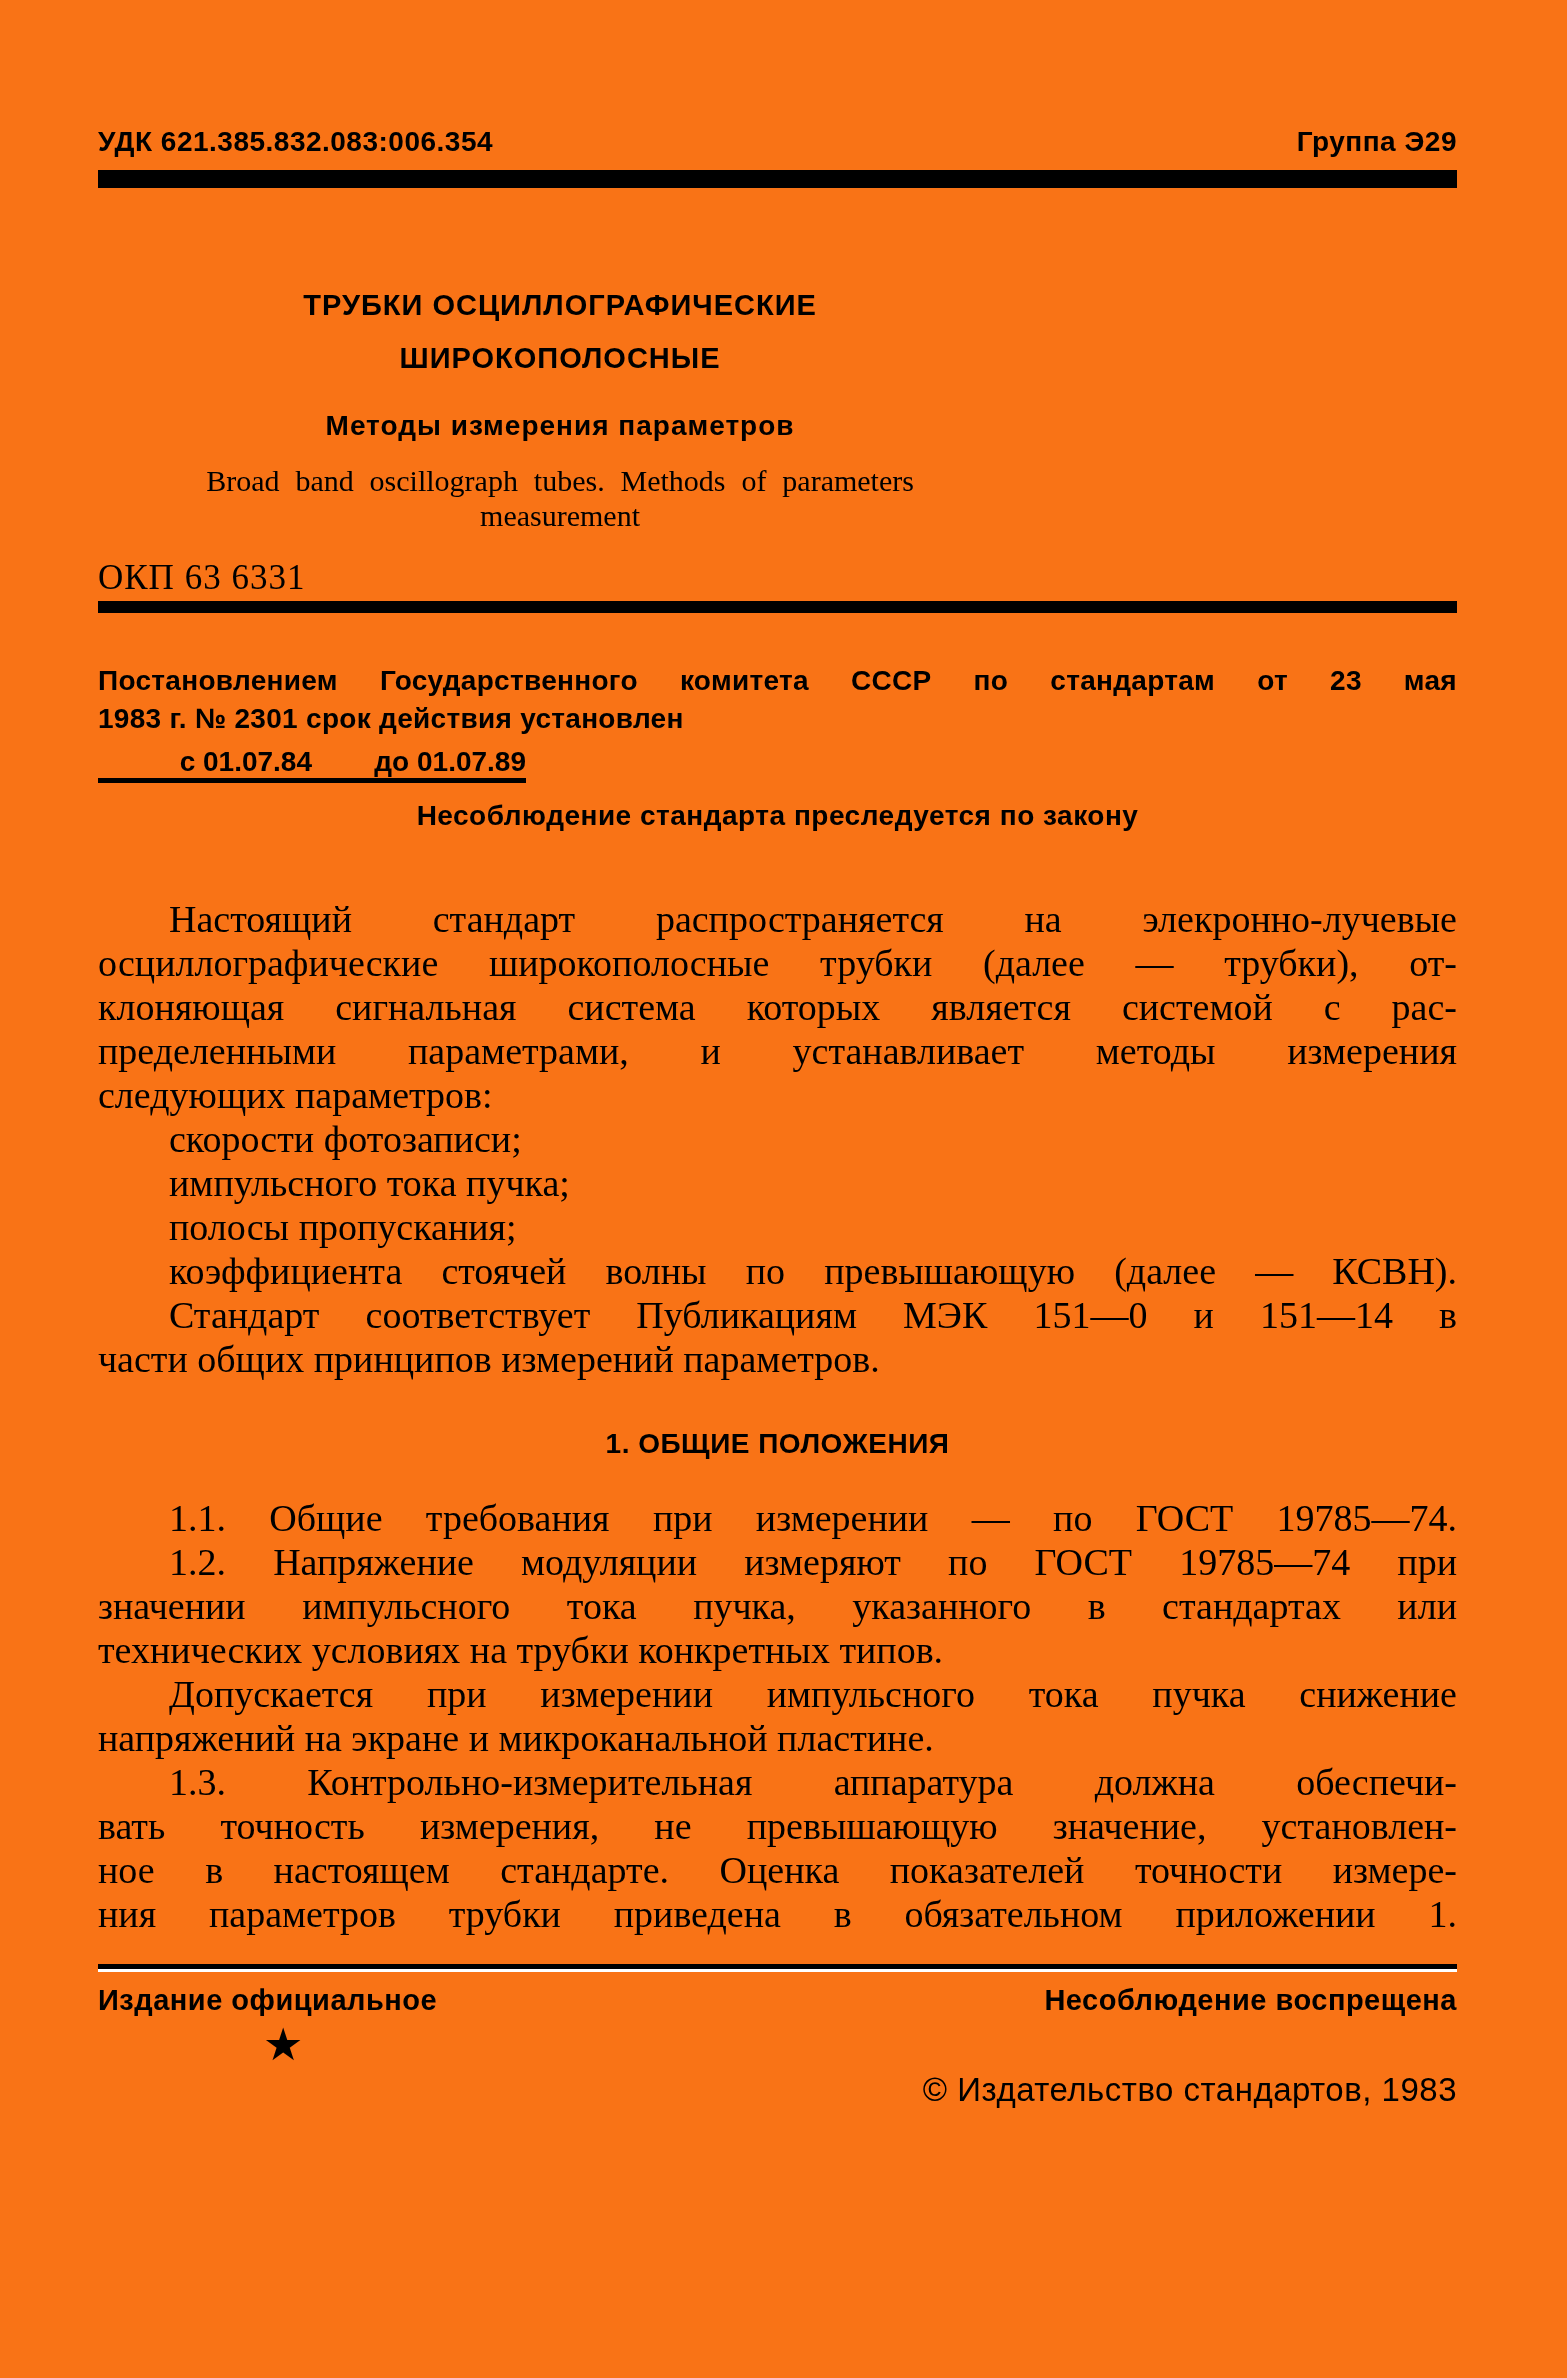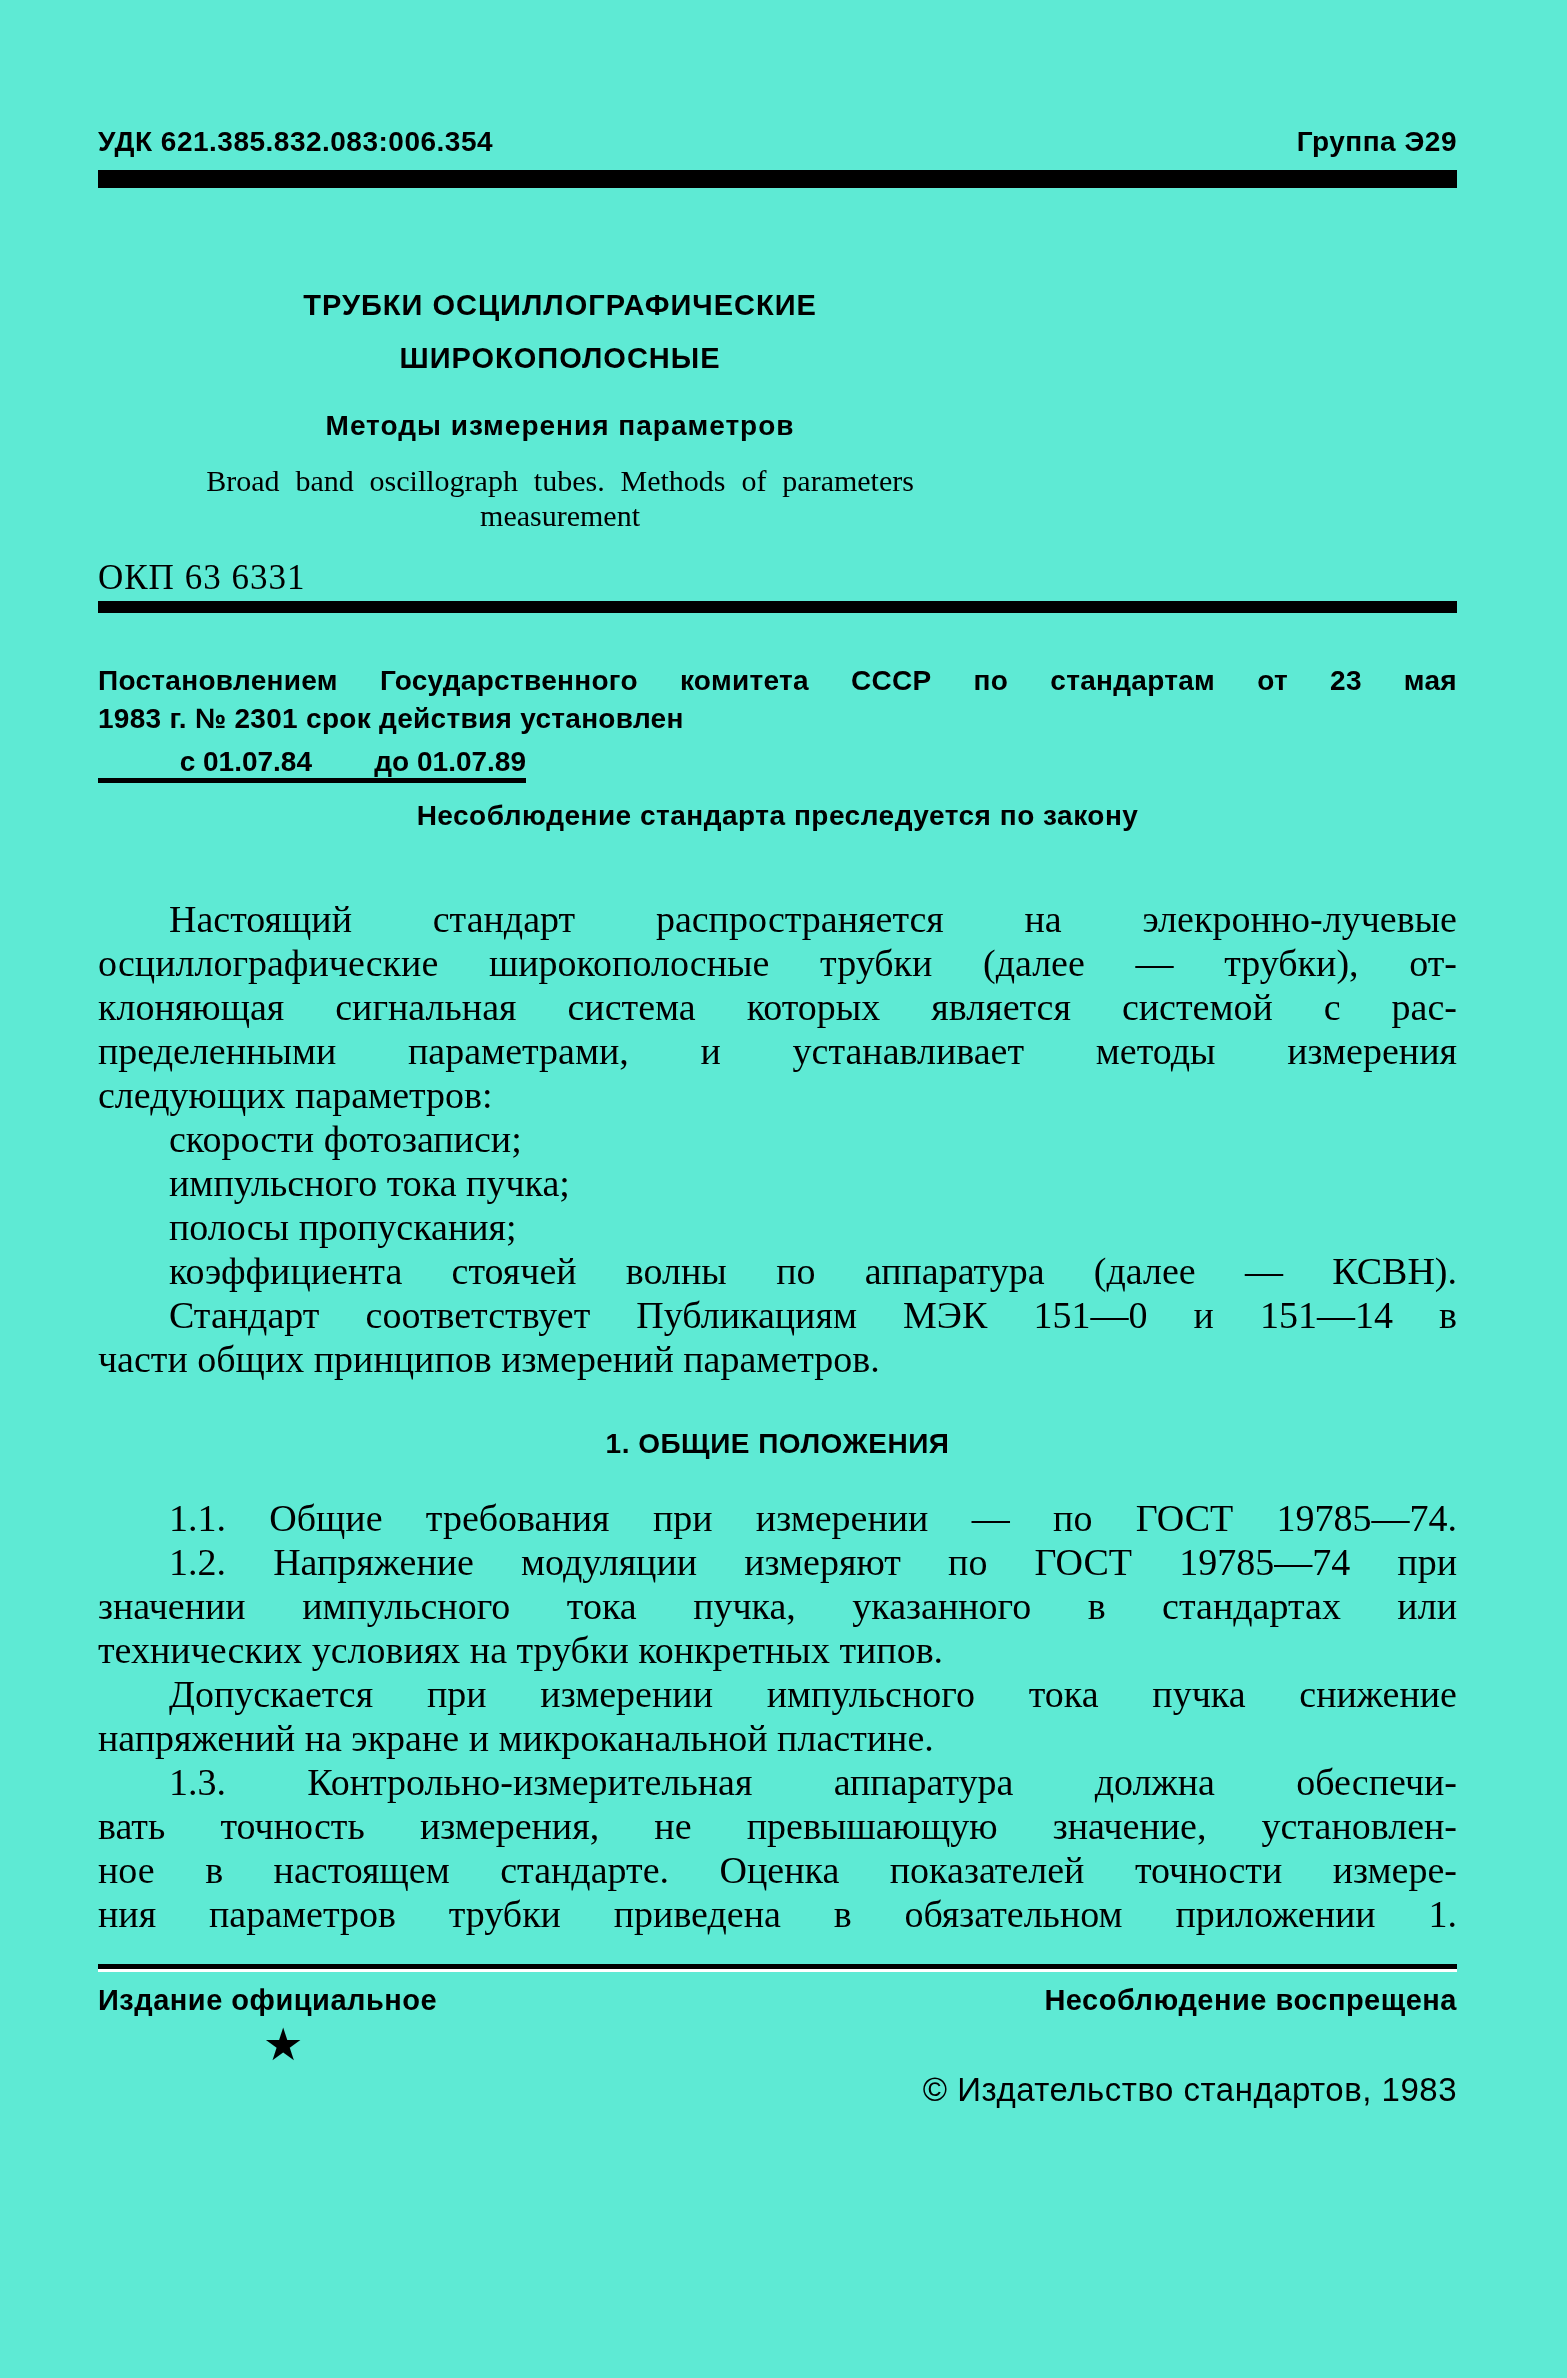--- a/index.html
+++ b/index.html
@@ -1,19 +1,19 @@
 <!DOCTYPE html>
 <html><head>
 <meta charset="utf-8">
 <style>
   html,body{margin:0;padding:0;background:#e8e8e8;}
   .page{
     position:relative;
     width:1567px;height:2379px;
-    background:#5eead4;
+    background:#f97316;
     color:#000;
     box-sizing:border-box;
     padding:125px 110px 0 98px;
     font-family:"Liberation Serif", serif;
     overflow:hidden;
   }
   .sans{font-family:"Liberation Sans", sans-serif;}
   .b{font-weight:700;}
   .jl{text-align:justify;text-align-last:justify;}
   .ind{padding-left:71px;}
@@ -107,21 +107,21 @@
 
   <div class="body-block">
     <div class="ln ind jl">Настоящий стандарт распространяется на элекронно-лучевые</div>
     <div class="ln jl">осциллографические широкополосные трубки (далее — трубки), от-</div>
     <div class="ln jl">клоняющая сигнальная система которых является системой с рас-</div>
     <div class="ln jl">пределенными параметрами, и устанавливает методы измерения</div>
     <div class="ln">следующих параметров:</div>
     <div class="ln ind">скорости фотозаписи;</div>
     <div class="ln ind">импульсного тока пучка;</div>
     <div class="ln ind">полосы пропускания;</div>
-    <div class="ln ind jl">коэффициента стоячей волны по аппаратура (далее — КСВН).</div>
+    <div class="ln ind jl">коэффициента стоячей волны по превышающую (далее — КСВН).</div>
     <div class="ln ind jl">Стандарт соответствует Публикациям МЭК 151—0 и 151—14 в</div>
     <div class="ln">части общих принципов измерений параметров.</div>
   </div>
 
   <div class="sec-head sans b">1. ОБЩИЕ ПОЛОЖЕНИЯ</div>
 
   <div class="body-block2 body-block">
     <div class="ln ind jl">1.1. Общие требования при измерении — по ГОСТ 19785—74.</div>
     <div class="ln ind jl">1.2. Напряжение модуляции измеряют по ГОСТ 19785—74 при</div>
     <div class="ln jl">значении импульсного тока пучка, указанного в стандартах или</div>

